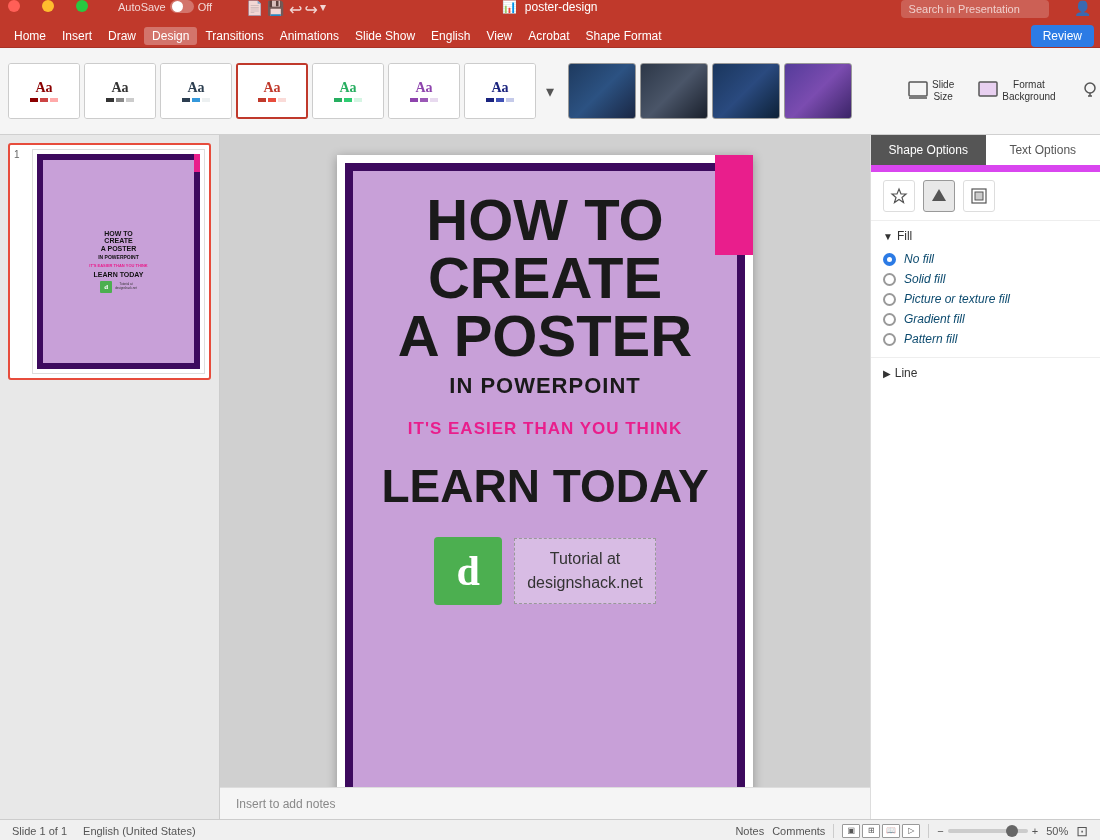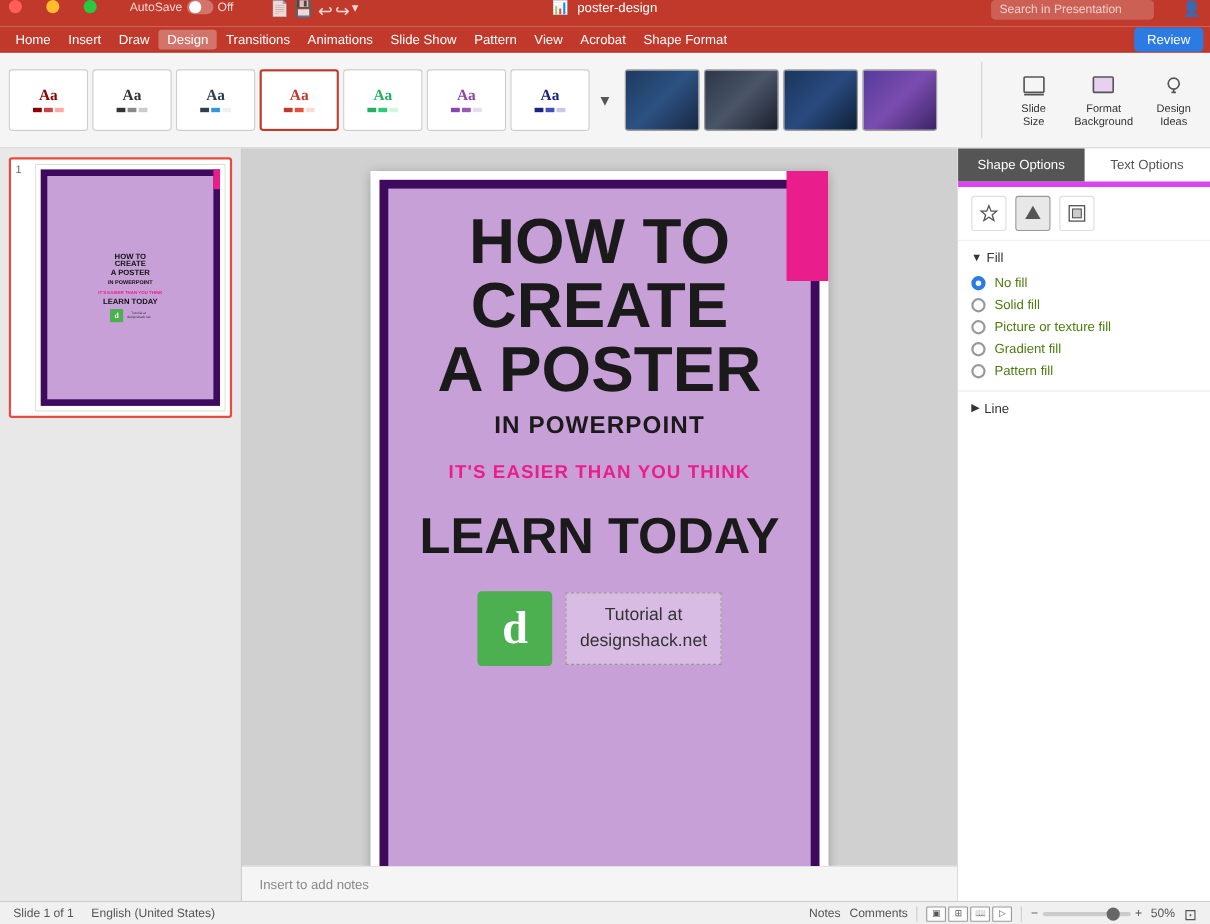--- a/index.html
+++ b/index.html
@@ -23,21 +23,21 @@
     
     #ribbon { background: #f5f5f5; border-bottom: 1px solid #d0d0d0; display: flex; flex-direction: column; }
     #ribbon-content { display: flex; align-items: center; padding: 4px 8px; height: 86px; gap: 18px; }
 
     
     .theme-strip { display: flex; align-items: center; gap: 4px; flex: 1; }
     .theme-thumb { width: 72px; height: 56px; border: 1px solid #ccc; border-radius: 3px; overflow: hidden; cursor: pointer; flex-shrink: 0; display: flex; align-items: center; justify-content: center; font-size: 10px; background: white; }
     .theme-thumb.selected { border: 2px solid #c0392b; }
 
     .ribbon-separator { width: 1px; background: #d0d0d0; height: 70px; margin: 0 4px; }
-    .ribbon-btn { display: flex; flex-direction: column; align-items: center; padding: 4px 8px; border-radius: 3px; cursor: pointer; font-size: 10px; color: #333; min-width: 50px; }
+    .ribbon-btn { display: flex; flex-direction: row; align-items: center; padding: 4px 8px; border-radius: 3px; cursor: pointer; font-size: 10px; color: #333; min-width: 50px; }
     .ribbon-btn-icon { width: 28px; height: 28px; display: flex; align-items: center; justify-content: center; font-size: 20px; margin-bottom: 2px; }
     .ribbon-share { background: #2c7be5; color: white; border: none; border-radius: 4px; padding: 4px 12px; font-size: 12px; cursor: pointer; margin-left: auto; }
 
     
     #main { display: flex; height: calc(840px - 24px - 24px - 86px - 22px); }
 
     
     #slide-panel { width: 220px; background: #e8e8e8; border-right: 1px solid #ccc; padding: 8px; overflow-y: auto; }
     .slide-thumb { background: white; border: 2px solid #e74c3c; border-radius: 3px; padding: 4px; cursor: pointer; display: flex; gap: 4px; }
     .slide-num { font-size: 10px; color: #666; min-width: 14px; }
@@ -73,30 +73,30 @@
     #statusbar { height: 22px; background: #f0f0f0; border-top: 1px solid #ccc; display: flex; align-items: center; padding: 0 12px; font-size: 11px; color: #555; gap: 16px; }
     #statusbar-right { margin-left: auto; display: flex; align-items: center; gap: 8px; }
     .zoom-control { display: flex; align-items: center; gap: 4px; }
     .zoom-slider { width: 80px; height: 4px; background: #ccc; border-radius: 2px; position: relative; }
     .zoom-thumb { position: absolute; right: 10px; top: -4px; width: 12px; height: 12px; background: #666; border-radius: 50%; }
     .view-btn { width: 18px; height: 14px; border: 1px solid #999; background: white; border-radius: 1px; cursor: pointer; display: flex; align-items: center; justify-content: center; font-size: 8px; }
 
     
     #format-panel { width: 230px; background: white; border-left: 1px solid #ddd; display: flex; flex-direction: column; }
     #format-panel-header { padding: 8px 12px; font-size: 14px; font-weight: 500; color: #333; border-bottom: 1px solid #eee; display: flex; align-items: center; justify-content: space-between; }
-    #format-tabs { display: flex; border-bottom: 5px solid #d946ef; }
+    #format-tabs { display: flex; border-bottom: 7px solid #d946ef; }
     .format-tab { flex: 1; padding: 8px 4px; text-align: center; font-size: 12px; cursor: pointer; color: #555; border: none; background: none; }
     .format-tab.active { background: #555; color: white; }
     #format-icons { display: flex; padding: 8px 12px; gap: 8px; border-bottom: 1px solid #eee; }
     .format-icon-btn { width: 32px; height: 32px; display: flex; align-items: center; justify-content: center; border: 1px solid #ddd; border-radius: 3px; cursor: pointer; background: white; }
     .format-icon-btn.active { background: #e8e8e8; border-color: #999; }
     #fill-section { padding: 8px 12px; }
     .section-header { display: flex; align-items: center; gap: 4px; font-size: 12px; font-weight: 500; cursor: pointer; color: #333; margin-bottom: 6px; }
     .section-arrow { font-size: 10px; }
-    .fill-option { display: flex; align-items: center; gap: 8px; padding: 3px 0; font-size: 12px; color: #4d7c0f; cursor: pointer; }
+    .fill-option { display: flex; align-items: center; gap: 8px; padding: 3px 0; font-size: 12px; color: #0c4a6e; cursor: pointer; font-style: italic; }
     .radio-circle { width: 13px; height: 13px; border-radius: 50%; border: 2px solid #999; background: white; flex-shrink: 0; }
     .radio-circle.selected { border-color: #2c7be5; background: #2c7be5; position: relative; }
     .radio-circle.selected::after { content: ''; position: absolute; inset: 2px; background: white; border-radius: 50%; }
     #line-section { padding: 8px 12px; border-top: 1px solid #eee; }
     .line-header { display: flex; align-items: center; gap: 4px; font-size: 12px; font-weight: 500; cursor: pointer; color: #333; }
     .line-arrow { font-size: 10px; }
     .close-btn { width: 18px; height: 18px; display: flex; align-items: center; justify-content: center; cursor: pointer; color: #666; font-size: 14px; border-radius: 2px; }
 
     
     .colored-themes { display: flex; gap: 4px; margin-left: 4px; }
@@ -154,21 +154,21 @@
 </div>
 
 <div id="menubar">
   <div class="menu-item">Home</div>
   <div class="menu-item">Insert</div>
   <div class="menu-item">Draw</div>
   <div class="menu-item highlighted">Design</div>
   <div class="menu-item">Transitions</div>
   <div class="menu-item">Animations</div>
   <div class="menu-item">Slide Show</div>
-  <div class="menu-item">Pattern</div>
+  <div class="menu-item">English</div>
   <div class="menu-item">View</div>
   <div class="menu-item">Acrobat</div>
   <div class="menu-item shape-format">Shape Format</div>
   <button class="ribbon-share" style="margin-left:auto;">Review</button>
 </div>
 
 <div id="ribbon">
   <div id="ribbon-content">
 
     <div class="theme-strip">

